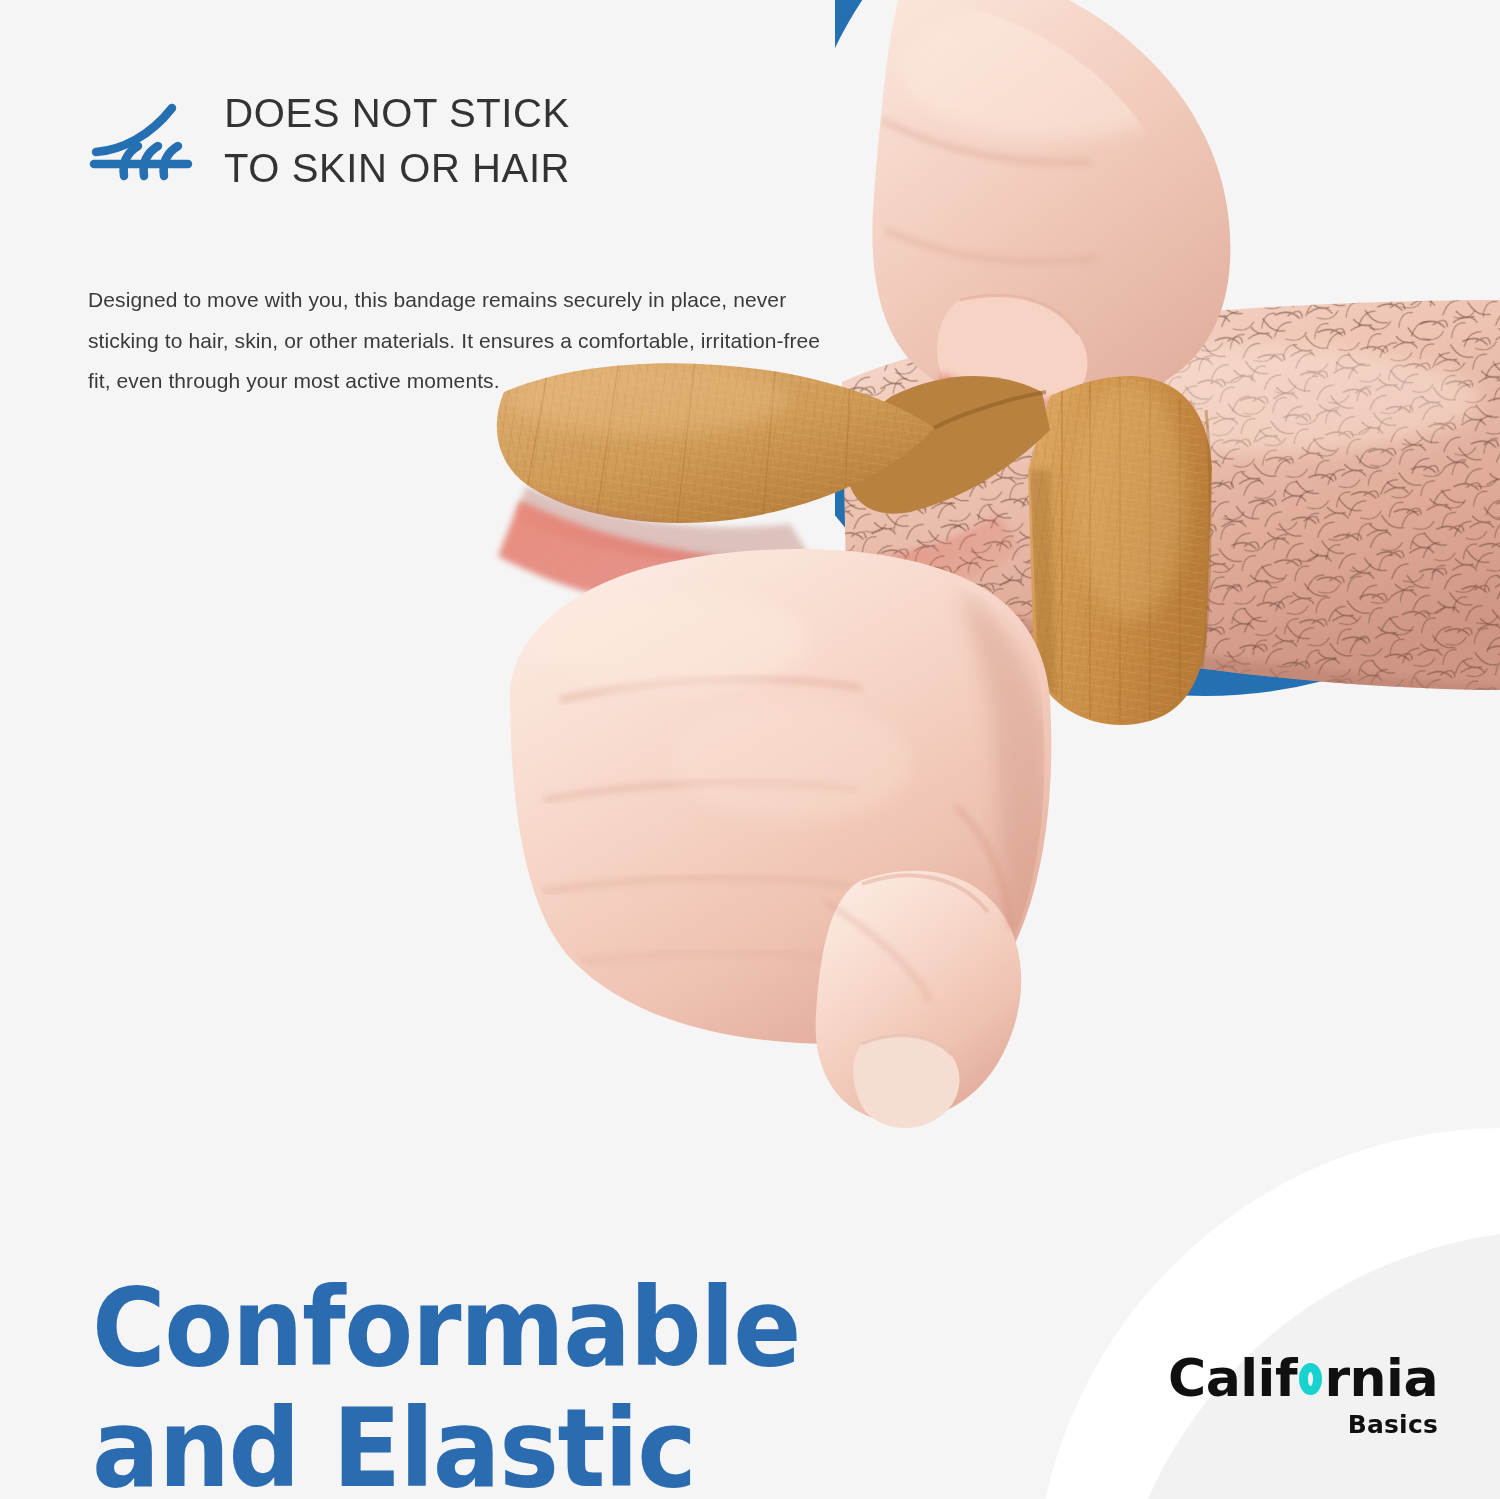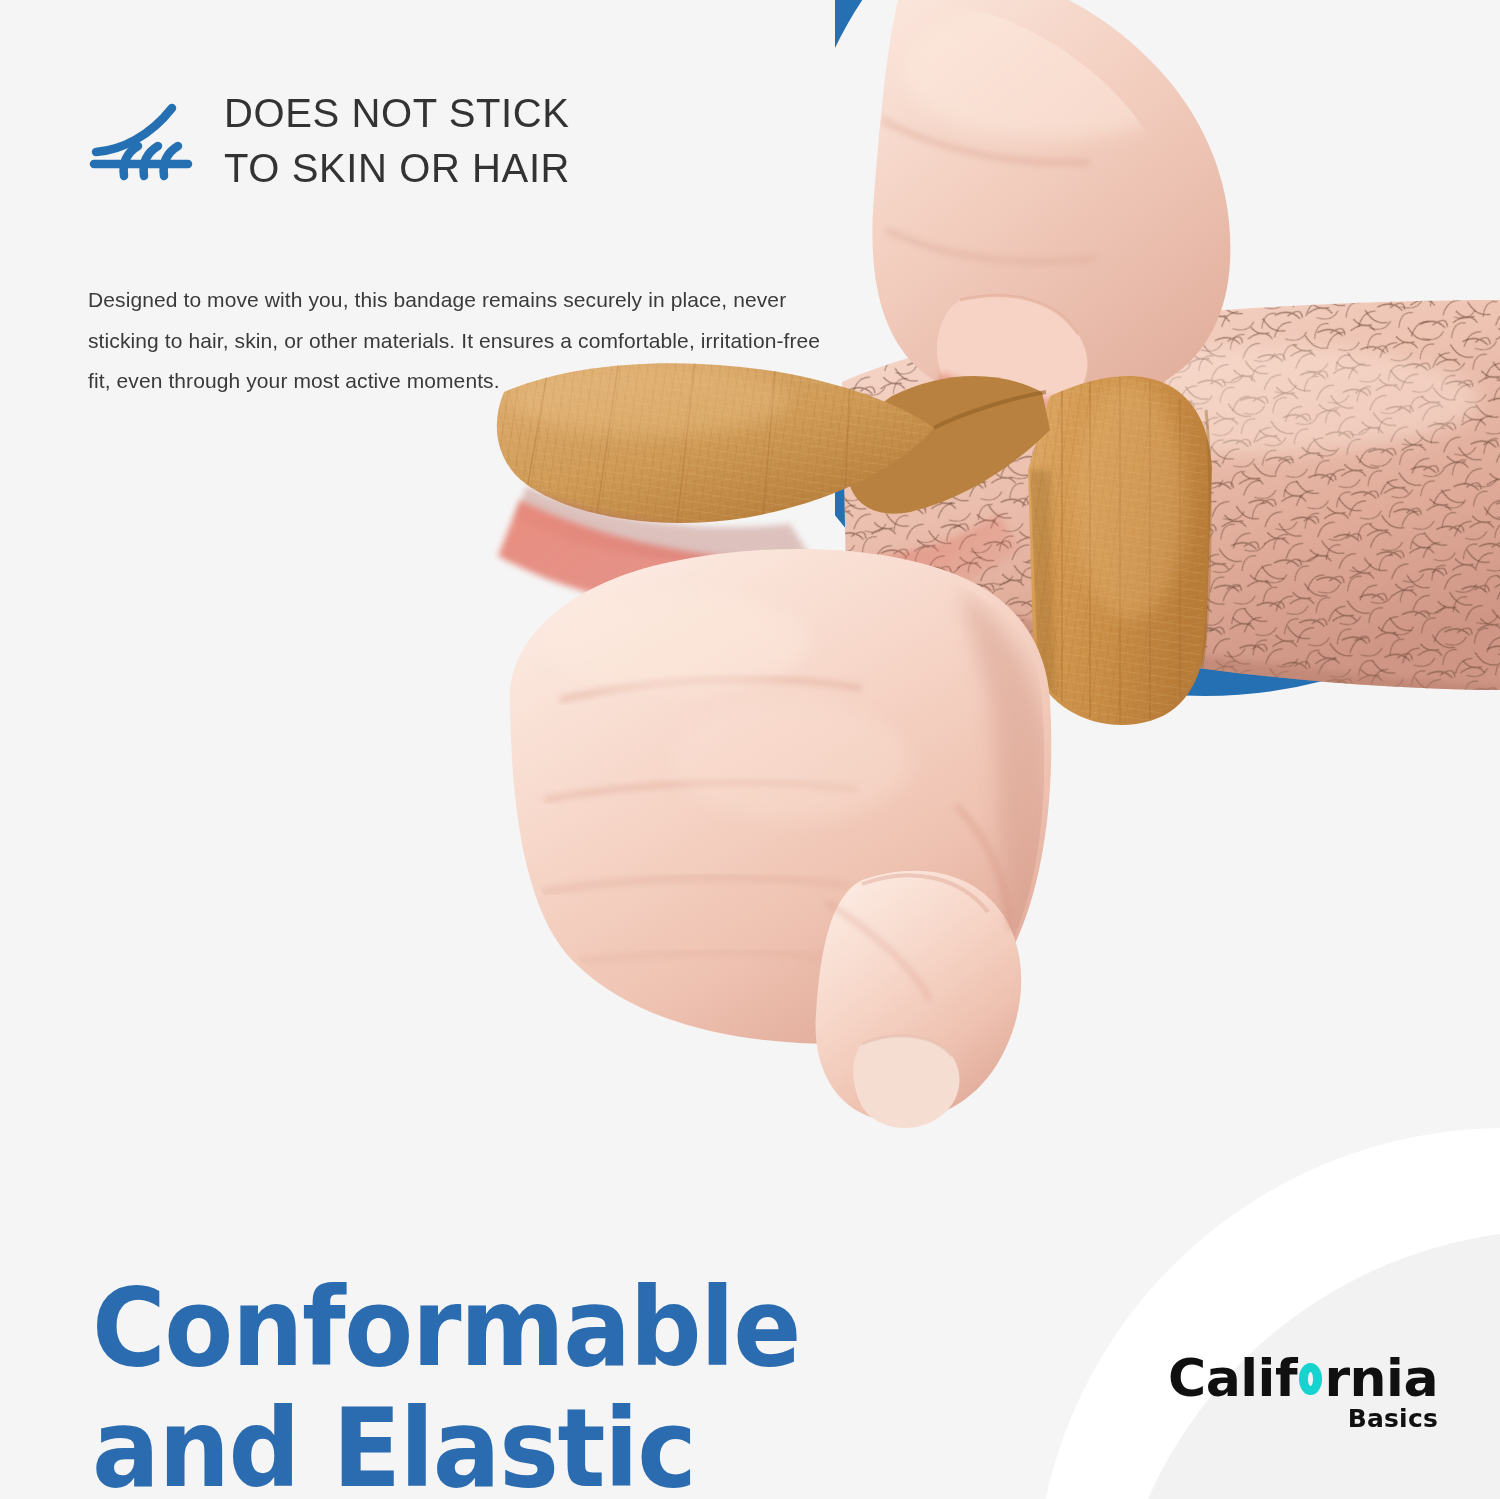--- a/index.html
+++ b/index.html
@@ -62,20 +62,21 @@
   .feature-block {
     position: absolute;
     left: 88px;
     top: 86px;
     width: 770px;
   }
   .feature-head {
     display: flex;
     align-items: flex-start;
     gap: 28px;
+    text-align: center;
   }
   .feature-icon {
     flex: 0 0 auto;
     width: 108px;
     height: 96px;
     margin-top: 8px;
   }
   .feature-title {
     margin: 0;
     font-size: 40px;
@@ -140,20 +141,21 @@
     margin: 0 2px;
     position: relative;
     top: -1px;
   }
   .logo-sub {
     font-family: "DejaVu Sans", sans-serif;
     font-weight: 700;
     font-size: 25px;
     color: #101010;
     text-align: right;
+    margin-top: 6px;
     letter-spacing: 0.2px;
   }
 </style>
 </head>
 <body>
 
 <div id="canvas">
 
   <div class="deco-circle-white"></div>
   <div class="deco-circle-grey"></div>

